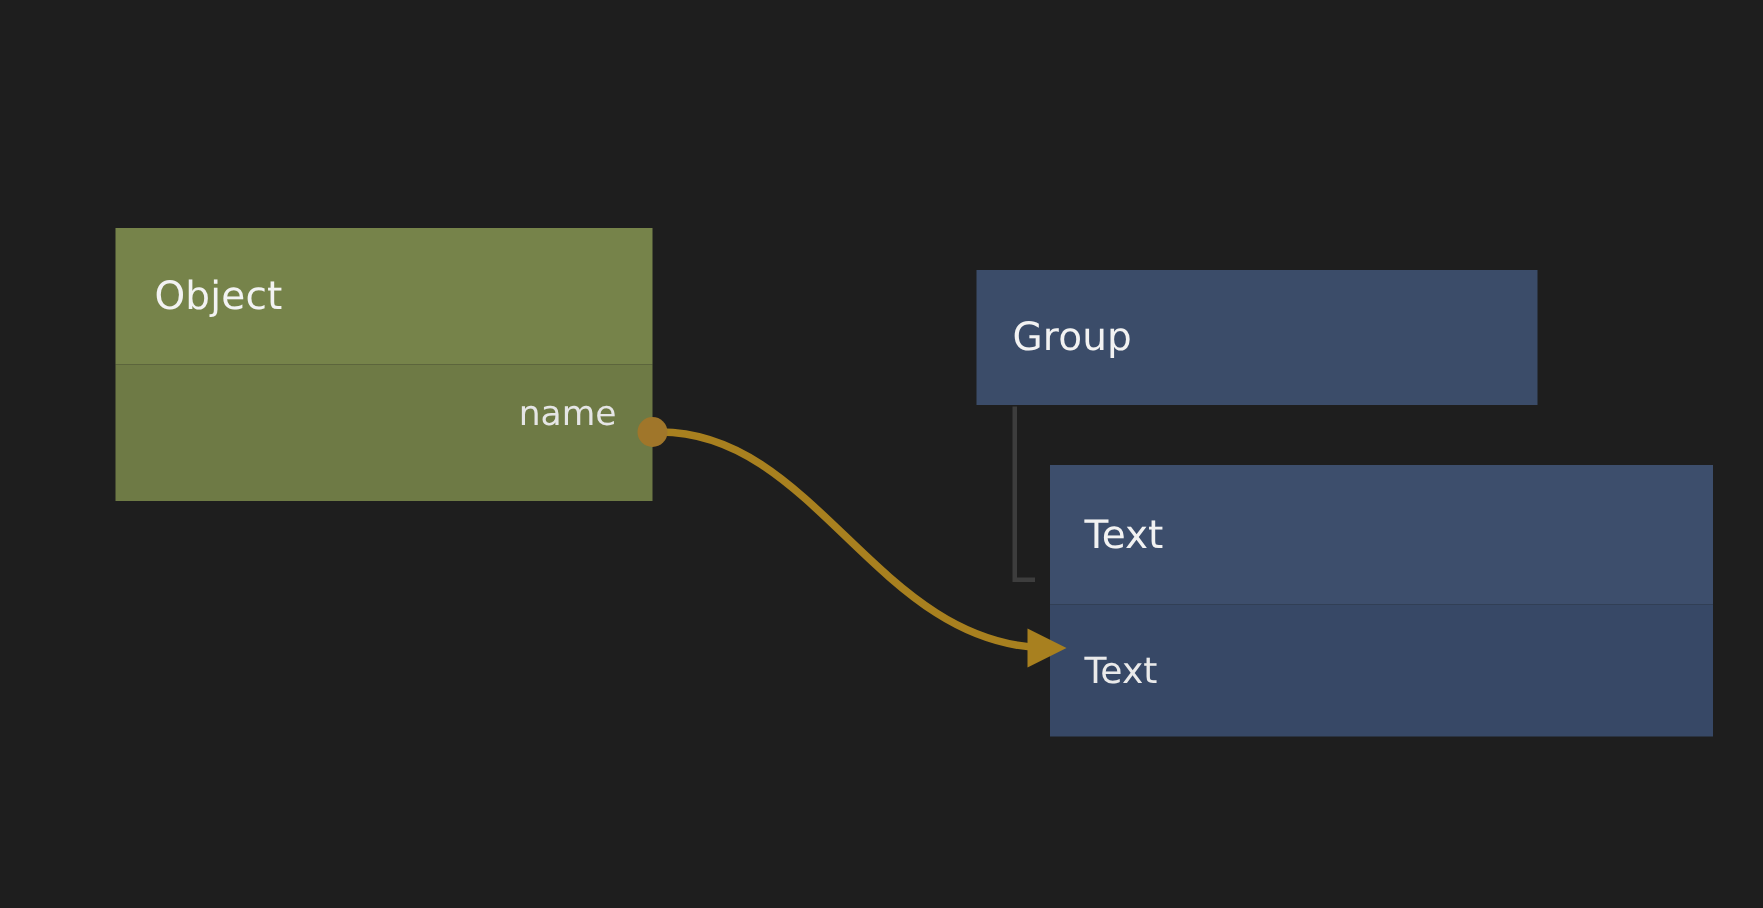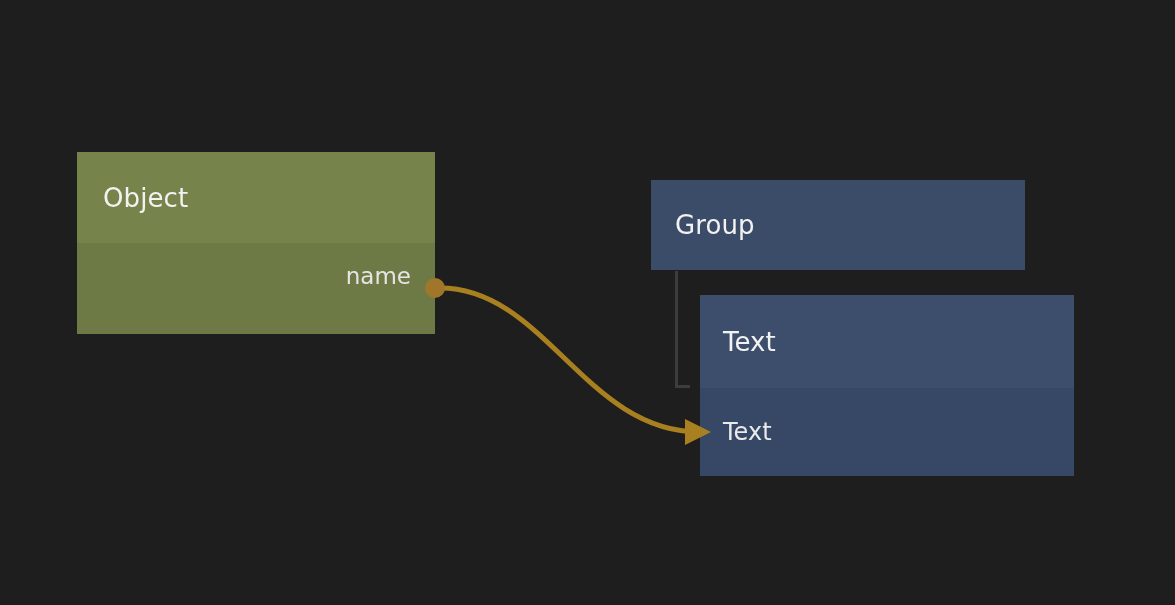--- a/index.html
+++ b/index.html
@@ -74,22 +74,22 @@
   }
   .node-group .title {
     color: #f2f2f2;
     font-size: 26px;
     line-height: 1;
     letter-spacing: 0.1px;
   }
   
   .node-text {
     left: 700px;
-    top: 295px;
-    width: 374px;
+    top: 310px;
+    width: 442px;
     height: 181px;
   }
   .node-text .hdr {
     height: 93px;
     background: #3d4e6c;
     display: flex;
     align-items: center;
     padding-left: 23px;
   }
   .node-text .hdr .title {

